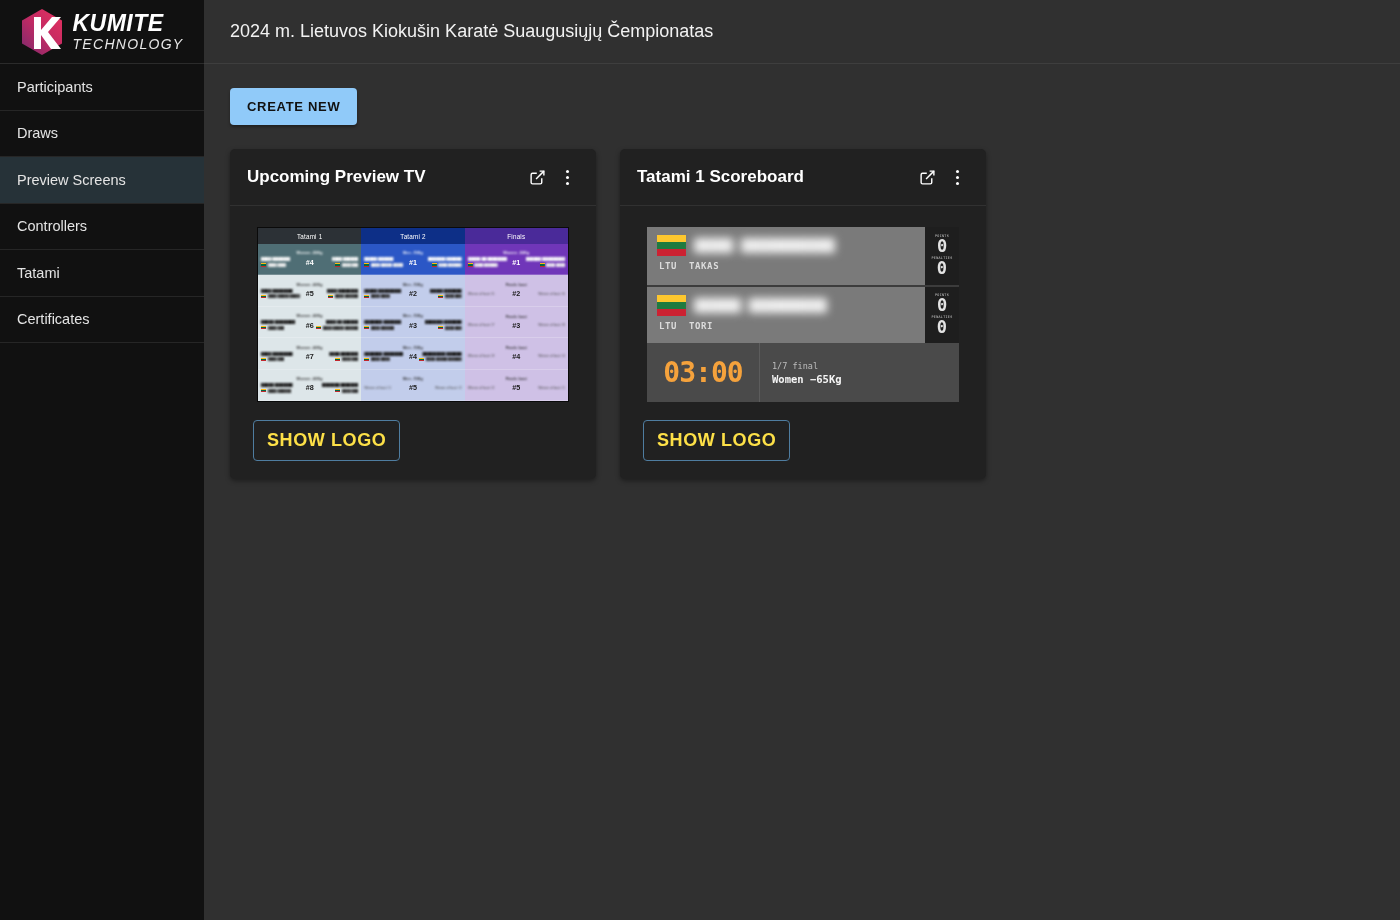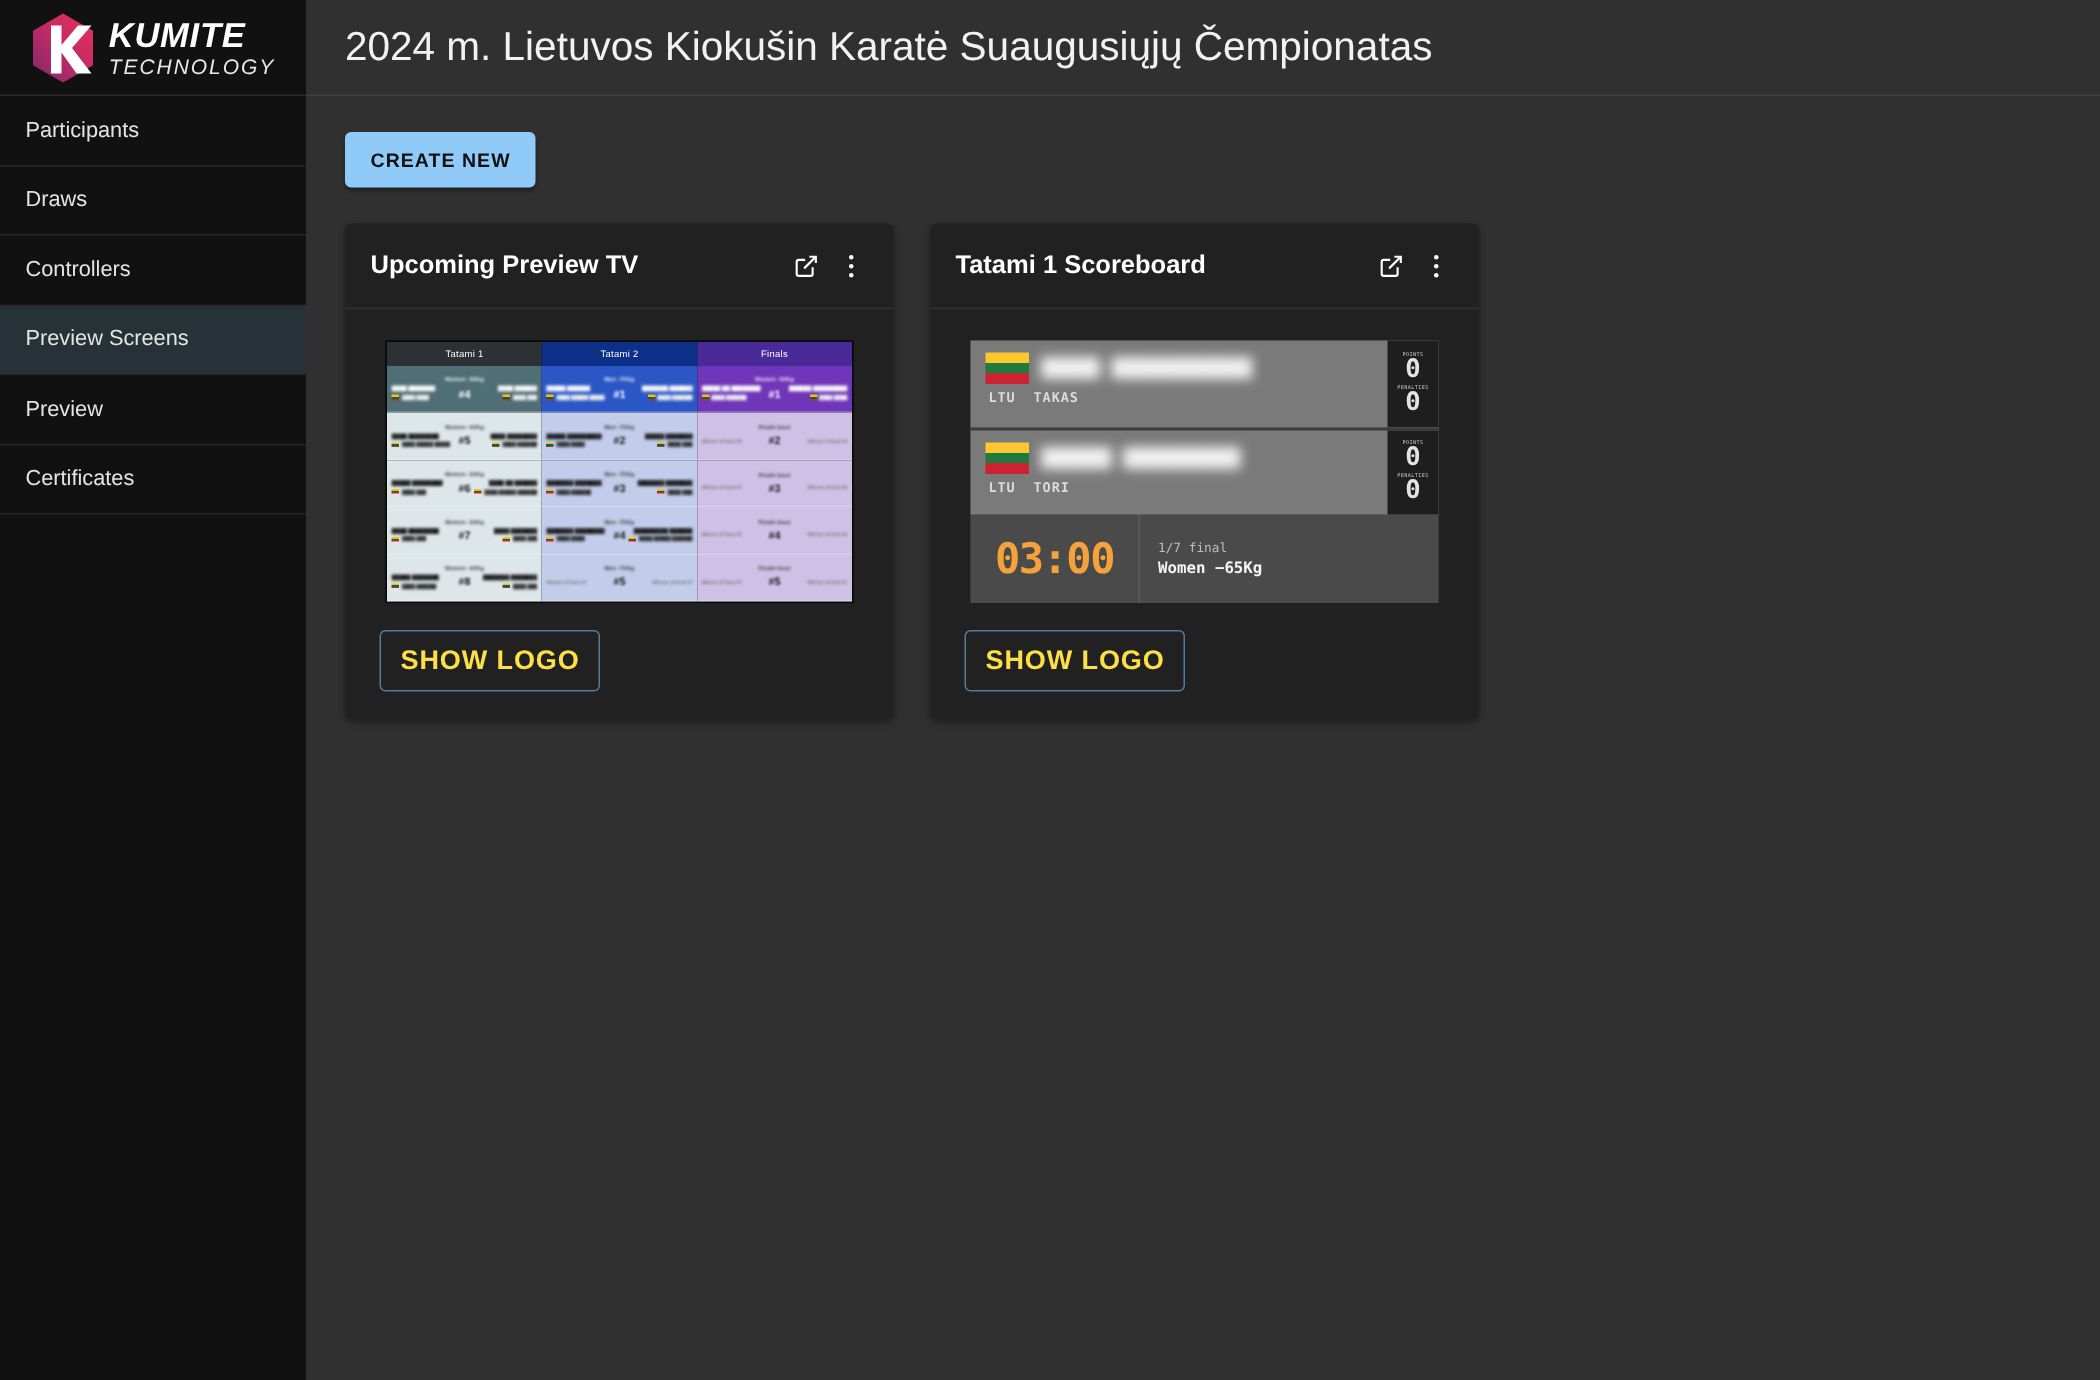--- a/index.html
+++ b/index.html
@@ -41,21 +41,21 @@
   }
   .nav-item.active { background: #263238; }
 
   
   .main { flex: 1; height: 920px; display: flex; flex-direction: column;
           background: #303030; }
   .topbar {
     height: 64px; min-height: 64px; display: flex; align-items: center;
     padding-left: 26px; border-bottom: 1px solid #3e3e3e;
   }
-  .topbar-title { color: #f2f2f2; font-size: 27px; font-weight: 400; }
+  .topbar-title { color: #f2f2f2; font-size: 18px; font-weight: 400; }
   .content { padding: 24px 26px 0 26px; }
   .btn-create {
     background: #90caf9; color: #111; border: none; border-radius: 4px;
     font-size: 13px; font-weight: 700; letter-spacing: .7px;
     padding: 11px 17px; cursor: pointer;
     box-shadow: 0 2px 3px rgba(0,0,0,.35);
   }
   .cards { display: flex; gap: 24px; margin-top: 24px; }
   .card {
     width: 366px; background: #212121; border-radius: 5px;
@@ -189,28 +189,28 @@
         <span class="logo-tech">TECHNOLOGY</span>
       </div>
     </div>
     <nav class="nav">
       <div class="nav-item">
           <span>Participants</span>
         </div>
       <div class="nav-item">
           <span>Draws</span>
         </div>
+      <div class="nav-item active">
+          <span>Preview Screens</span>
+        </div>
       <div class="nav-item">
           <span>Controllers</span>
         </div>
-      <div class="nav-item active">
-          <span>Preview Screens</span>
-        </div>
       <div class="nav-item">
-          <span>Preview</span>
+          <span>Tatami</span>
         </div>
       <div class="nav-item">
           <span>Certificates</span>
         </div>
     </nav>
   </aside>
 
   <section class="main">
     <div class="topbar">
       <h1 class="topbar-title">2024 m. Lietuvos Kiokušin Karatė Suaugusiųjų Čempionatas</h1>

